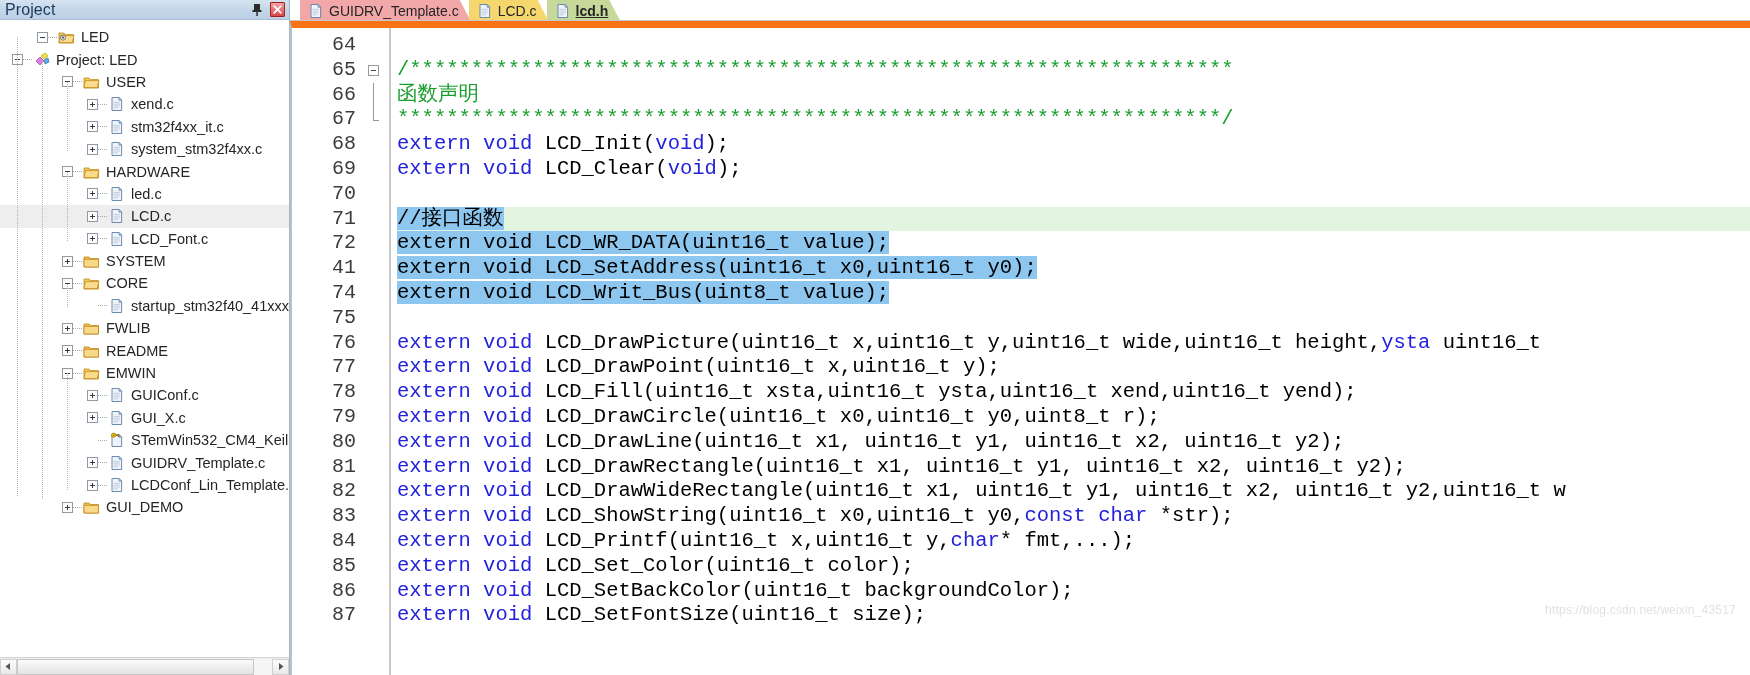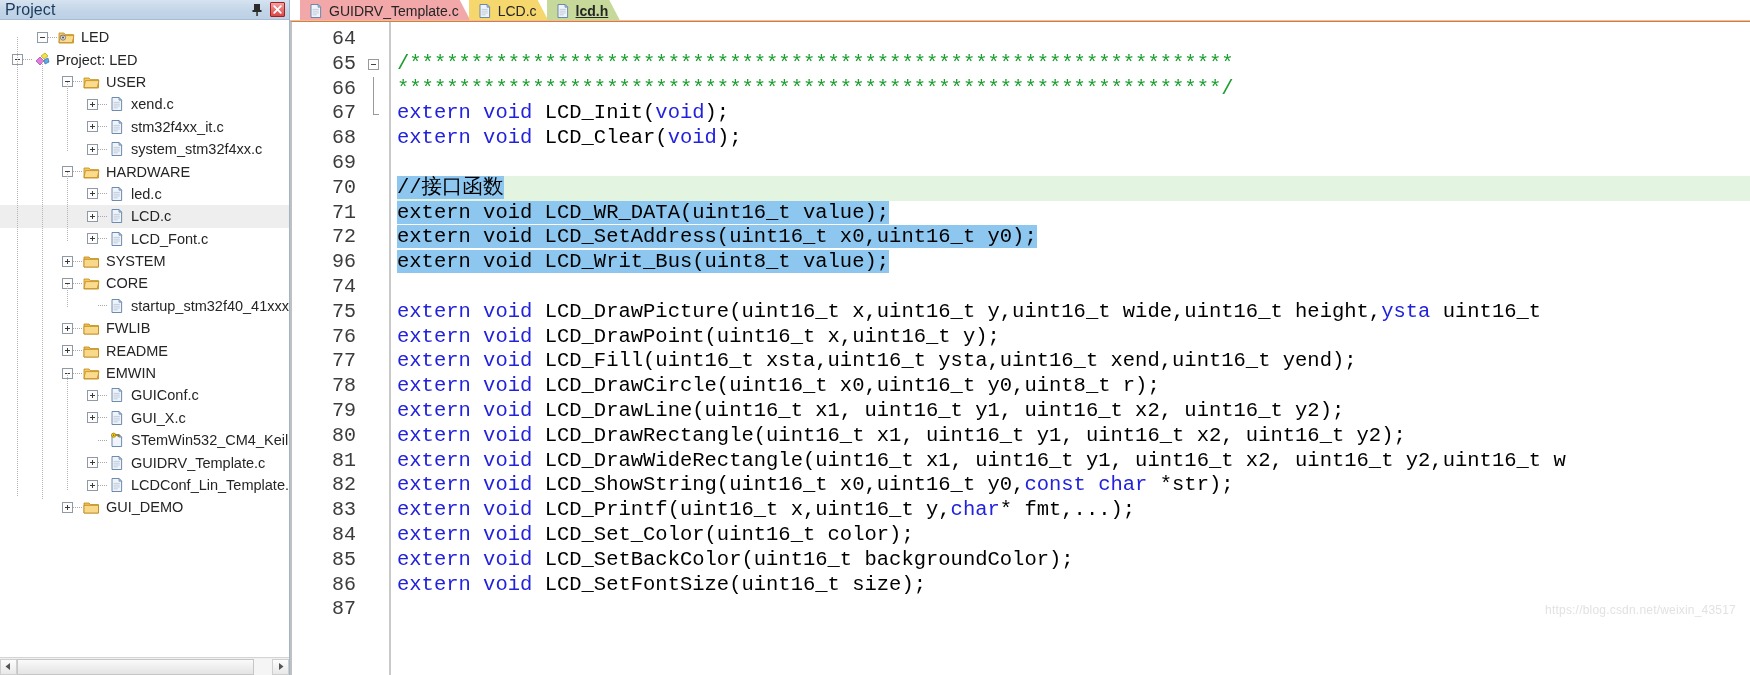--- a/index.html
+++ b/index.html
@@ -190,21 +190,21 @@
   .tab.t-yellow{ background: #f5d76e; }
   .tab.t-green { background: #c6d89a; margin-top: 36px; }
   .tab .tab-label { padding-left: 5px; white-space: nowrap; }
   .tab.active .tab-label { font-weight: bold; text-decoration: underline; }
 
   .code-wrap {
     flex: 1;
     display: flex;
     overflow: hidden;
     background: #ffffff;
-    border-top: 1px solid #f97316;
+    border-top: 7px solid #f97316;
     border-left: 2px solid #c0c0c0;
     position: relative;
   }
   .gutter {
     width: 74px;
     flex: 0 0 auto;
     background: #ffffff;
     text-align: right;
     padding-top: 5px;
     position: relative;
@@ -618,21 +618,21 @@
         <div id="gutter-host">
             <div class="ln">64</div>
             <div class="ln">65</div>
             <div class="ln">66</div>
             <div class="ln">67</div>
             <div class="ln">68</div>
             <div class="ln">69</div>
             <div class="ln">70</div>
             <div class="ln">71</div>
             <div class="ln">72</div>
-            <div class="ln">96</div>
+            <div class="ln">41</div>
             <div class="ln">74</div>
             <div class="ln">75</div>
             <div class="ln">76</div>
             <div class="ln">77</div>
             <div class="ln">78</div>
             <div class="ln">79</div>
             <div class="ln">80</div>
             <div class="ln">81</div>
             <div class="ln">82</div>
             <div class="ln">83</div>
@@ -675,20 +675,21 @@
             <div class="fr"></div>
             <div class="fr"></div>
             <div class="fr"></div>
           </div>
       </div>
       <div class="code-sep"></div>
       <div class="code">
         <div id="code-host">
             <div class="cline"></div>
             <div class="cline"><span class="cmt">/*******************************************************************</span></div>
+            <div class="cline"><span class="cmt">函数声明</span></div>
             <div class="cline"><span class="cmt">*******************************************************************/</span></div>
             <div class="cline"><span class="kw">extern void </span><span>LCD_Init(</span><span class="kw">void</span><span>);</span></div>
             <div class="cline"><span class="kw">extern void </span><span>LCD_Clear(</span><span class="kw">void</span><span>);</span></div>
             <div class="cline"></div>
             <div class="cline cur"><span class="caret"></span><span class="sel">//接口函数</span></div>
             <div class="cline"><span class="sel">extern void LCD_WR_DATA(uint16_t value);</span></div>
             <div class="cline"><span class="sel">extern void LCD_SetAddress(uint16_t x0,uint16_t y0);</span></div>
             <div class="cline"><span class="sel">extern void LCD_Writ_Bus(uint8_t value);</span></div>
             <div class="cline"></div>
             <div class="cline"><span class="kw">extern void </span><span>LCD_DrawPicture(uint16_t x,uint16_t y,uint16_t wide,uint16_t height,</span><span class="kw">ysta</span><span> uint16_t </span></div>

